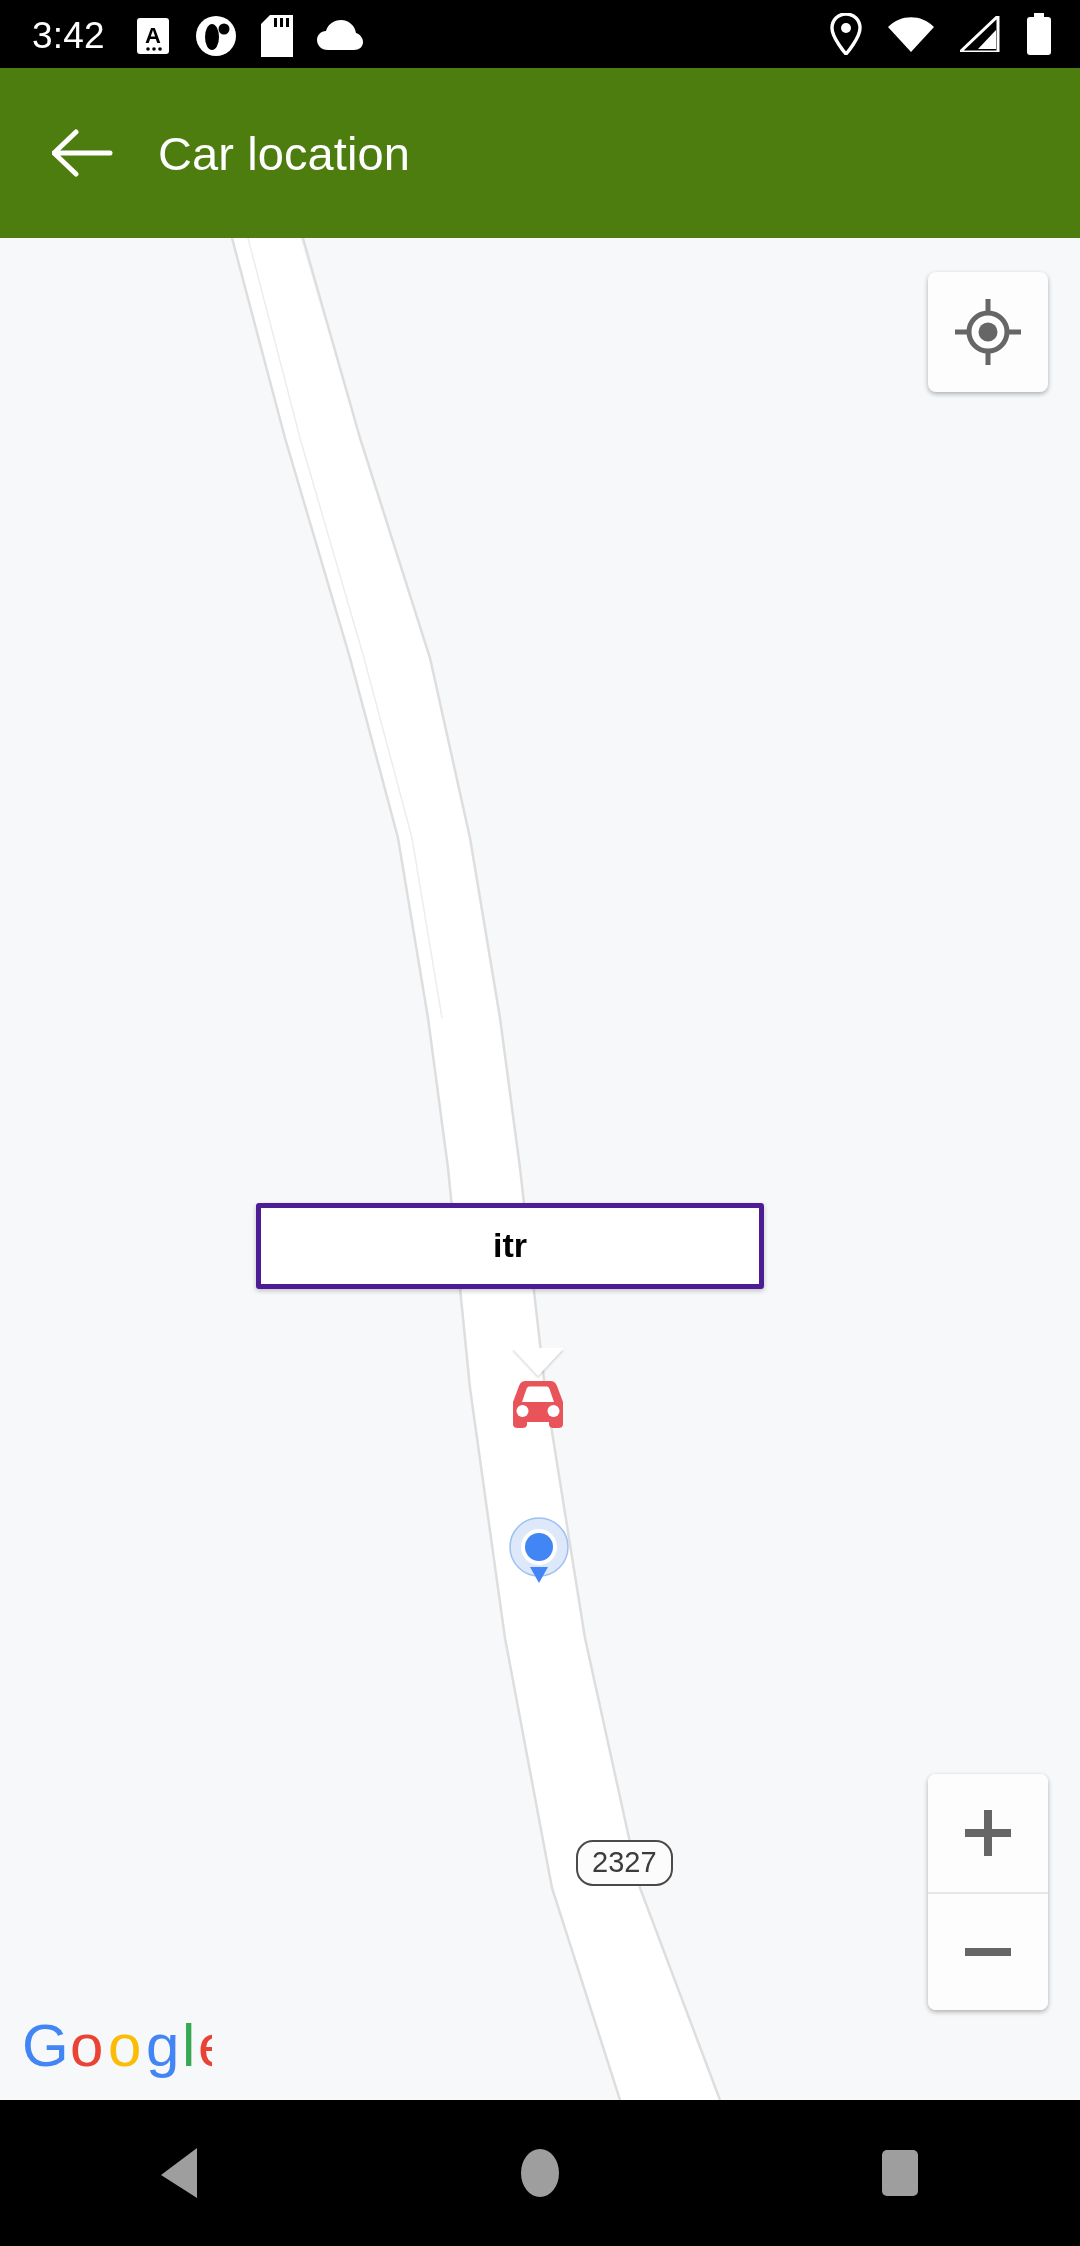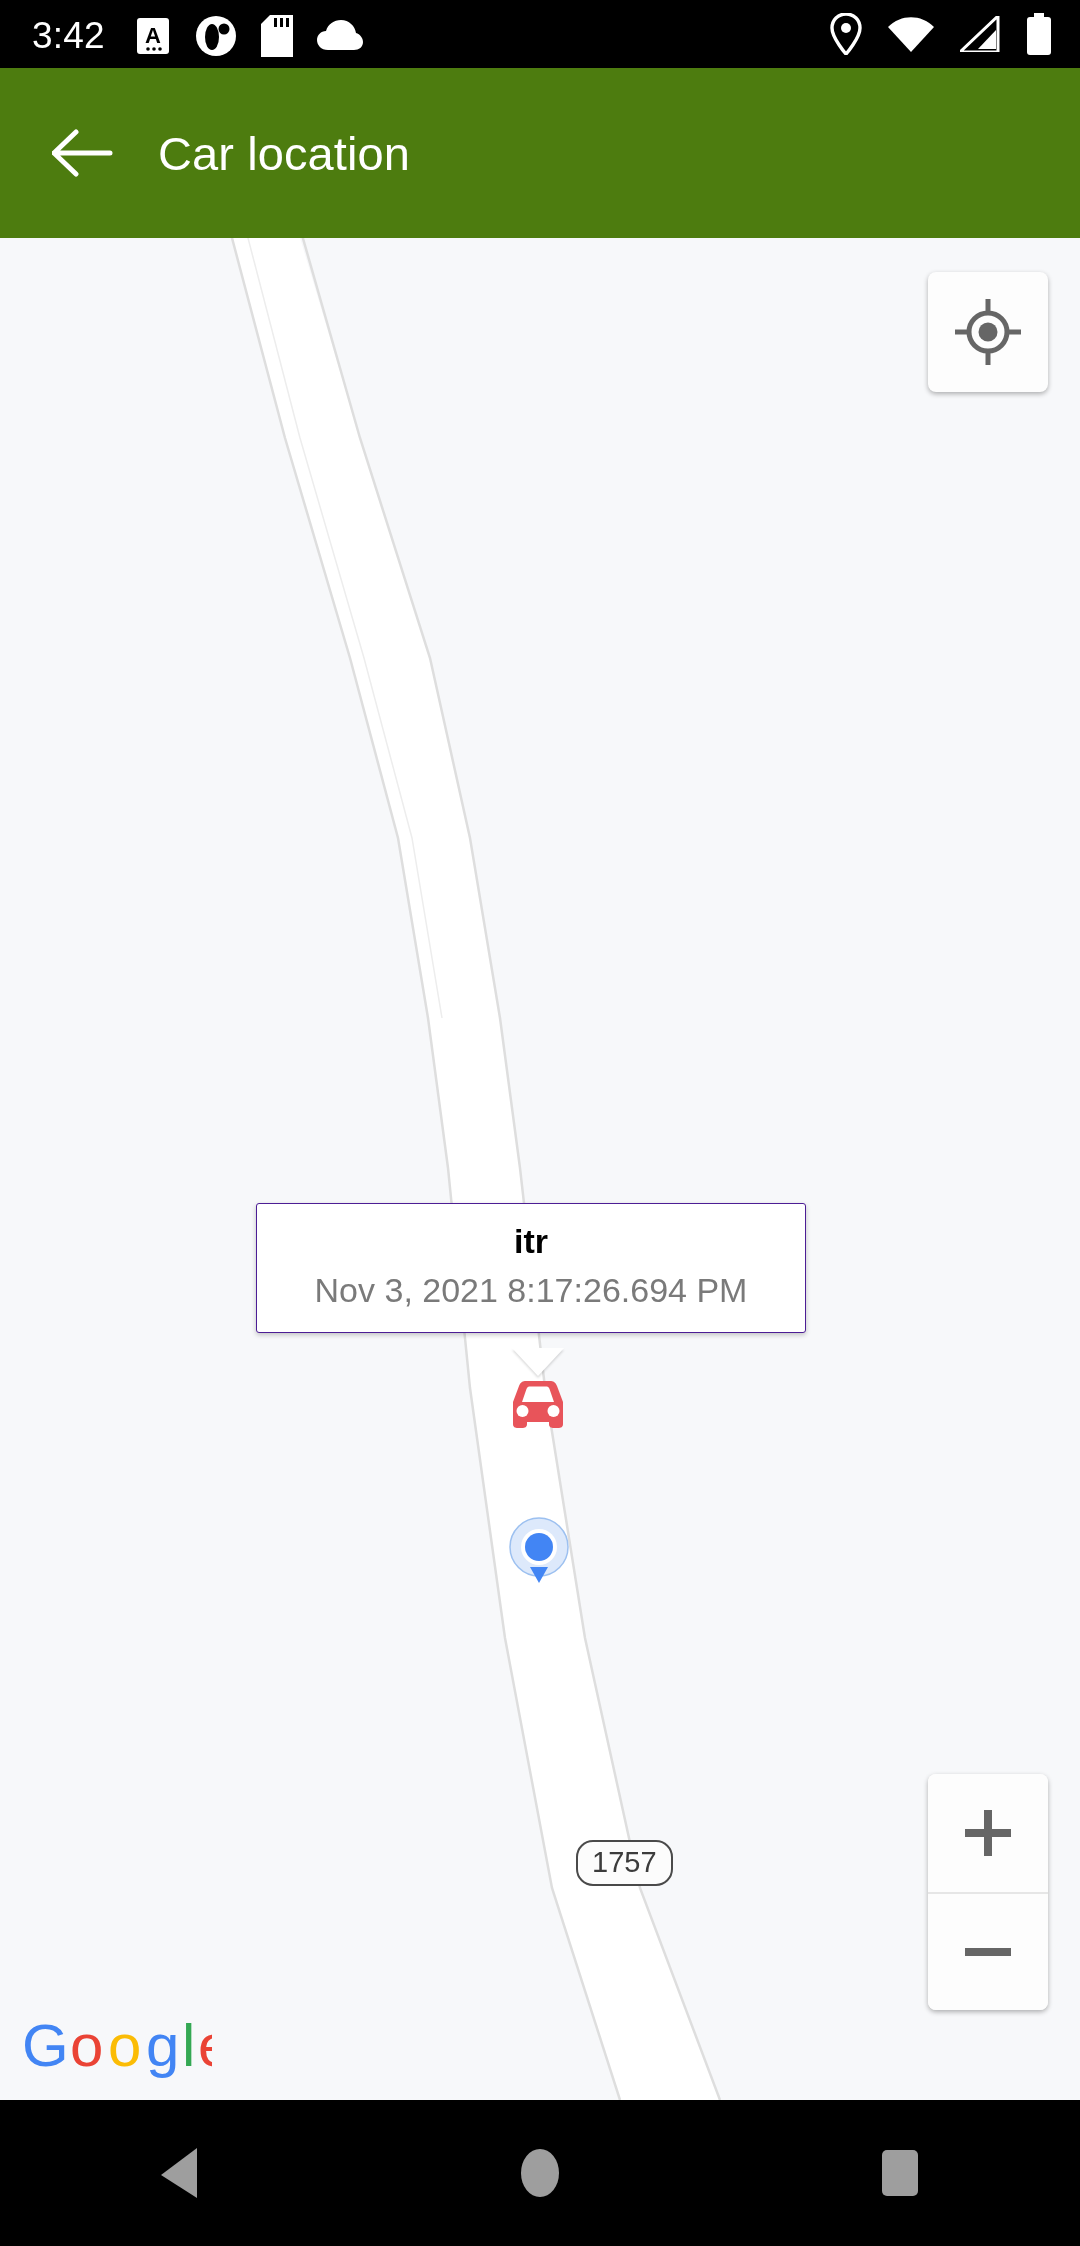--- a/index.html
+++ b/index.html
@@ -39,22 +39,22 @@
 
   
   #zoom-controls { position:absolute; right:32px; bottom:90px; width:120px;
         background:#FDFDFD; border-radius:8px; box-shadow:0 2px 5px rgba(0,0,0,0.30);
         overflow:hidden; }
   .zoom-btn { width:120px; height:118px; display:flex; align-items:center;
               justify-content:center; background:#FDFDFD; }
   #zoom-out-button { border-top:2px solid #E6E6E6; }
 
   
-  #info-window { position:absolute; left:256px; top:965px; width:550px;
-        background:#FFFFFF; border:1px solid #4c1d95; border-radius:3px;
+  #info-window { position:absolute; left:256px; top:965px; width:508px;
+        background:#FFFFFF; border:5px solid #4c1d95; border-radius:3px;
         box-shadow:0 2px 5px rgba(0,0,0,0.22);
         padding:14px 18px 16px 18px; text-align:center; }
   #info-title { font-size:34px; font-weight:bold; color:#000; line-height:46px; }
   #info-subtitle { font-size:34px; color:#7A7A7A; line-height:52px; white-space:nowrap; }
   #info-tail { position:absolute; left:512px; top:1110px; width:0; height:0;
         border-left:26px solid transparent; border-right:26px solid transparent;
         border-top:28px solid #FFFFFF;
         filter:drop-shadow(0 2px 1px rgba(0,0,0,0.14)); }
 
   
@@ -162,21 +162,20 @@
         <circle cx="33" cy="33" r="9.5" fill="#666"></circle>
         <rect x="30.5" y="0" width="5" height="12" fill="#666"></rect>
         <rect x="30.5" y="54" width="5" height="12" fill="#666"></rect>
         <rect x="0" y="30.5" width="12" height="5" fill="#666"></rect>
         <rect x="54" y="30.5" width="12" height="5" fill="#666"></rect>
       </svg>
     </div>
 
     <div id="info-window">
       <div id="info-title">itr</div>
-      <div id="info-subtitle">Nov 3, 2021 8:17:26.694 PM</div>
     </div>
     <div id="info-tail"></div>
 
     <div id="car-marker">
       <svg width="66" height="52" viewBox="0 0 66 52">
         <path d="M8 22 L14 6 C15.5 2 18 1 21 1 L45 1 C48 1 50.5 2 52 6 L58 22 L58 44 C58 47 56 48 53 48 L49 48 C46 48 44 47 44 44 L44 42 L22 42 L22 44 C22 47 20 48 17 48 L13 48 C10 48 8 47 8 44 Z" fill="#E8545A"></path>
         <path d="M17 22 L21.5 9 C22.2 7 23.5 6.5 25 6.5 L41 6.5 C42.5 6.5 43.8 7 44.5 9 L49 22 Z" fill="#FFFFFF"></path>
         <circle cx="17.5" cy="31" r="6" fill="#FFFFFF"></circle>
         <circle cx="48.5" cy="31" r="6" fill="#FFFFFF"></circle>
       </svg>
@@ -184,21 +183,21 @@
 
     <div id="user-location">
       <svg width="72" height="72" viewBox="0 0 72 72">
         <circle cx="36" cy="32" r="29" fill="#D7E5FA" fill-opacity="0.85" stroke="#9CC0F0" stroke-width="1.5"></circle>
         <path d="M27 52 L45 52 L36 68 Z" fill="#4285F4"></path>
         <circle cx="36" cy="32" r="18" fill="#FFFFFF"></circle>
         <circle cx="36" cy="32" r="14" fill="#4285F4"></circle>
       </svg>
     </div>
 
-    <div id="road-shield">1757</div>
+    <div id="road-shield">2327</div>
 
     <div id="zoom-controls">
       <div class="zoom-btn" id="zoom-in-button">
         <svg width="54" height="54" viewBox="0 0 54 54">
           <rect x="23" y="4" width="8" height="46" fill="#666"></rect>
           <rect x="4" y="23" width="46" height="8" fill="#666"></rect>
         </svg>
       </div>
       <div class="zoom-btn" id="zoom-out-button">
         <svg width="54" height="54" viewBox="0 0 54 54">

